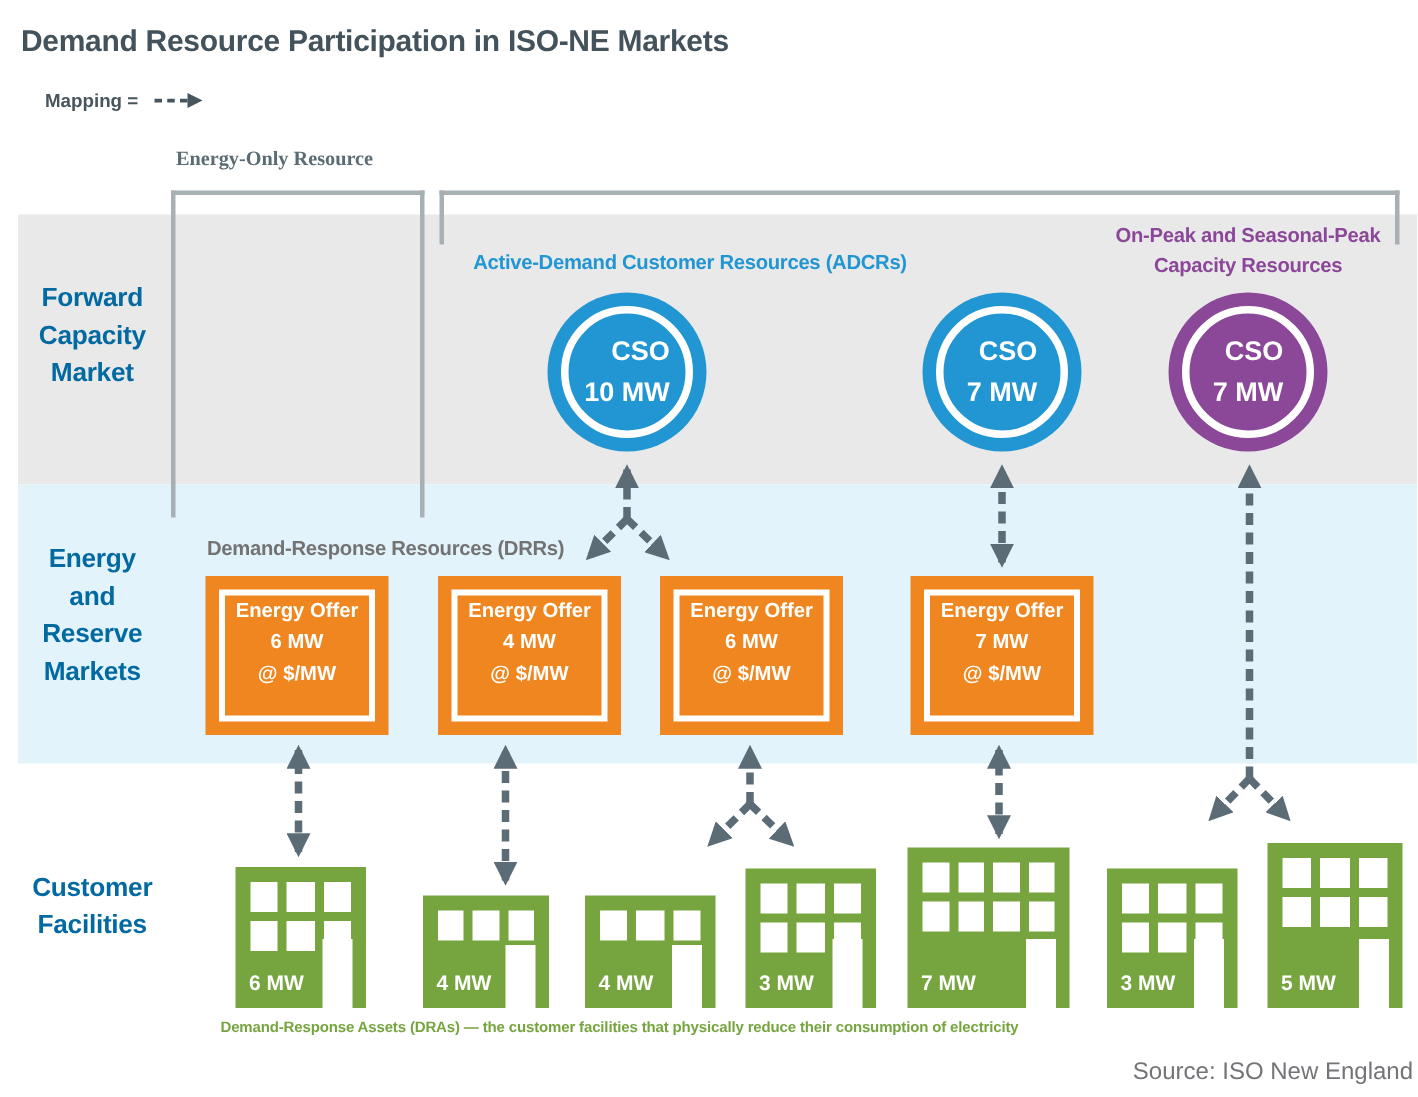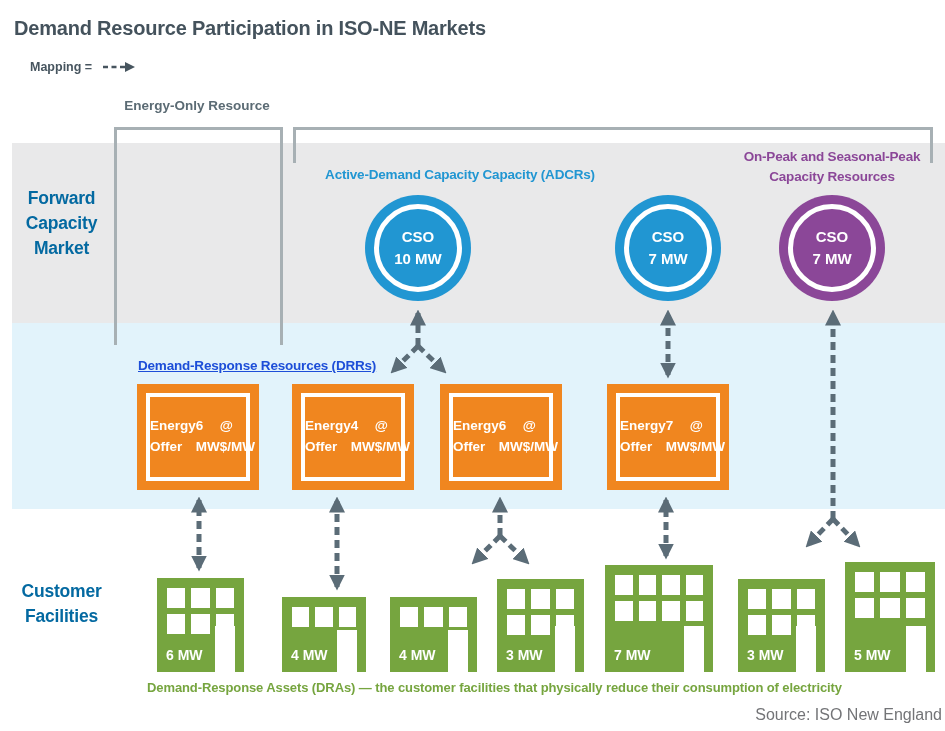--- a/index.html
+++ b/index.html
@@ -5,54 +5,54 @@
   html,body{margin:0;padding:0;background:#fff;}
   #canvas{
     position:relative;width:945px;height:731px;overflow:hidden;background:#fff;
     font-family:"Liberation Sans","DejaVu Sans",sans-serif;
   }
   .abs{position:absolute;}
   
   #title{left:14px;top:17px;font-size:20px;font-weight:bold;color:#44525c;white-space:nowrap;letter-spacing:-0.2px;}
   #mapping{left:30px;top:60px;font-size:12.5px;font-weight:bold;color:#47555f;display:flex;align-items:center;gap:10px;}
   .col-header{top:98px;font-size:13.5px;font-weight:bold;color:#5b6b74;text-align:center;}
-  #hdr-energy-only{left:104px;width:186px;}
+  #hdr-energy-only{left:90px;width:186px;font-family:Liberation Serif, serif;}
   #hdr-demand-cap{left:293px;width:637px;}
   .bracket{border-top:3px solid #a7b0b4;border-left:3px solid #a7b0b4;border-right:3px solid #a7b0b4;z-index:2;}
   #bracket-energy-only{left:114px;top:127px;width:163px;height:215px;}
   #bracket-demand-cap{left:293px;top:127px;width:634px;height:33px;}
   .band{left:12px;width:933px;z-index:0;}
   #band-fcm{top:143px;height:180px;background:#e9e9ea;}
   #band-erm{top:323px;height:186px;background:#e2f3fb;}
   .row-label{left:14px;width:95px;text-align:center;font-size:17.5px;font-weight:bold;
              color:#0369a1;line-height:1.42;white-space:pre-line;z-index:4;letter-spacing:-0.2px;}
   #row-fcm{top:186px;}
   #row-erm{top:360px;}
   #row-cf{top:579px;}
   .group-label{font-size:13.5px;font-weight:bold;z-index:4;letter-spacing:-0.2px;}
   #lbl-adcr{left:310px;top:167px;width:300px;text-align:center;color:#2196d2;}
   #lbl-onpeak{left:702px;top:147px;width:260px;text-align:center;color:#8b4798;white-space:pre-line;line-height:1.45;}
-  #lbl-drr{left:138px;top:358px;color:#1d4ed8;text-decoration:underline;}
+  #lbl-drr{left:138px;top:358px;color:#737373;}
   
   .cso{width:106px;height:106px;border-radius:50%;z-index:5;display:flex;align-items:center;justify-content:center;}
   .cso::after{content:"";position:absolute;inset:9px;border:5px solid #fff;border-radius:50%;}
-  .cso .txt{position:relative;z-index:1;color:#fff;font-weight:bold;font-size:15px;text-align:center;line-height:1.5;}
+  .cso .txt{position:relative;z-index:1;color:#fff;font-weight:bold;font-size:18px;text-align:right;line-height:1.5;}
   
   .offer{width:122px;height:106px;background:#f0861f;z-index:5;}
-  .offer .inner{position:absolute;inset:9px;border:4px solid #fff;display:flex;flex-direction:row;
+  .offer .inner{position:absolute;inset:9px;border:4px solid #fff;display:flex;flex-direction:column;
                 align-items:center;justify-content:flex-start;color:#fff;font-weight:bold;font-size:13.5px;line-height:1.55;}
   
   .building{background:#76a53f;z-index:5;}
   .building .windows{display:grid;column-gap:6px;row-gap:6px;padding:10px 10px 0 10px;}
   .building .win{height:20px;background:#fff;}
   .building .door{position:absolute;right:9px;bottom:0;width:20px;height:46px;background:#fff;}
   .building.small .door{height:42px;}
   .building .blabel{position:absolute;left:9px;bottom:9px;color:#fff;font-weight:bold;font-size:14px;white-space:nowrap;}
   
-  #caption{left:147px;top:680px;font-size:13px;font-weight:bold;color:#76a53f;white-space:nowrap;letter-spacing:-0.1px;}
+  #caption{left:147px;top:680px;font-size:10px;font-weight:bold;color:#76a53f;white-space:nowrap;letter-spacing:-0.1px;}
   #source{right:3px;top:706px;font-size:16px;color:#737477;}
   
   #arrows{position:absolute;left:0;top:0;z-index:3;pointer-events:none;}
   #arrows path{stroke:#5b6c77;stroke-width:5;fill:none;stroke-dasharray:8 5;}
   #arrows marker path{fill:#5b6c77;stroke:none;}
   #map-arrow line{stroke:#47555f;stroke-width:2.5;stroke-dasharray:5 3.5;}
   #map-arrow path{fill:#47555f;}
 </style>
 </head>
 <body>
@@ -71,24 +71,28 @@
     </svg>
   </div>
 
   <div class="abs col-header" id="hdr-energy-only">Energy-Only Resource</div>
   <div class="abs bracket" id="bracket-energy-only"></div>
   <div class="abs bracket" id="bracket-demand-cap"></div>
 
   <div class="abs row-label" id="row-fcm">Forward
 Capacity
 Market</div>
+  <div class="abs row-label" id="row-erm">Energy
+and
+Reserve
+Markets</div>
   <div class="abs row-label" id="row-cf">Customer
 Facilities</div>
 
-  <div class="abs group-label" id="lbl-adcr">Active-Demand Capacity Capacity (ADCRs)</div>
+  <div class="abs group-label" id="lbl-adcr">Active-Demand Customer Resources (ADCRs)</div>
   <div class="abs group-label" id="lbl-onpeak">On-Peak and Seasonal-Peak
 Capacity Resources</div>
   <div class="abs group-label" id="lbl-drr">Demand-Response Resources (DRRs)</div>
 
   <svg id="arrows" width="945" height="731">
     <defs>
       <marker id="ah" markerWidth="3.2" markerHeight="3.2" refX="2.5" refY="1.6" orient="auto" markerUnits="strokeWidth">
         <path d="M0,0 L3.2,1.6 L0,3.2 Z"></path>
       </marker>
       <marker id="ahs" markerWidth="3.2" markerHeight="3.2" refX="2.5" refY="1.6" orient="auto-start-reverse" markerUnits="strokeWidth">

